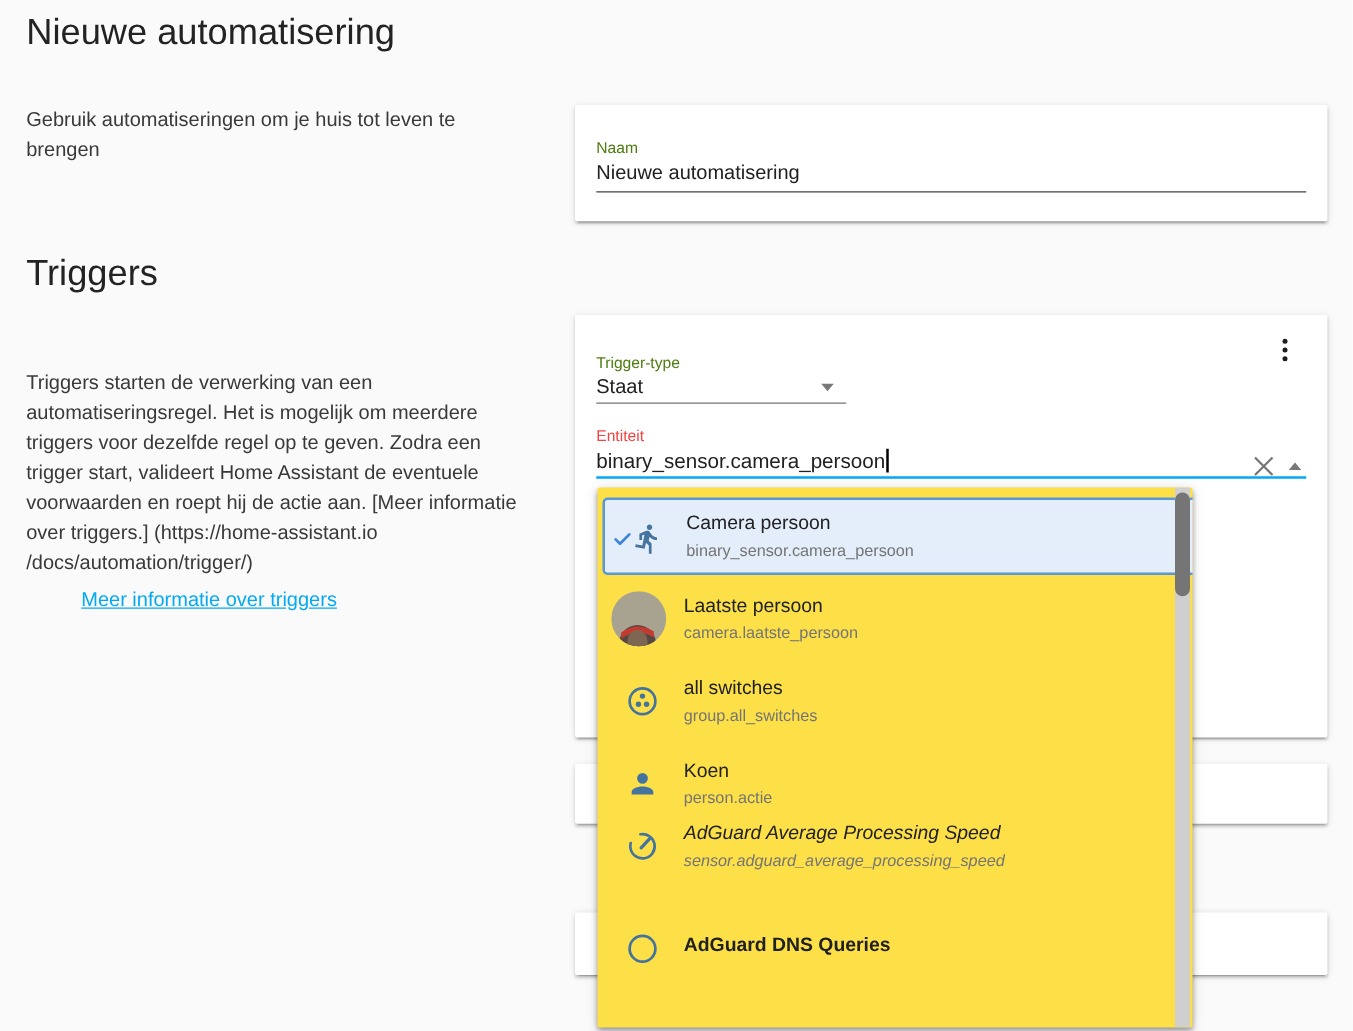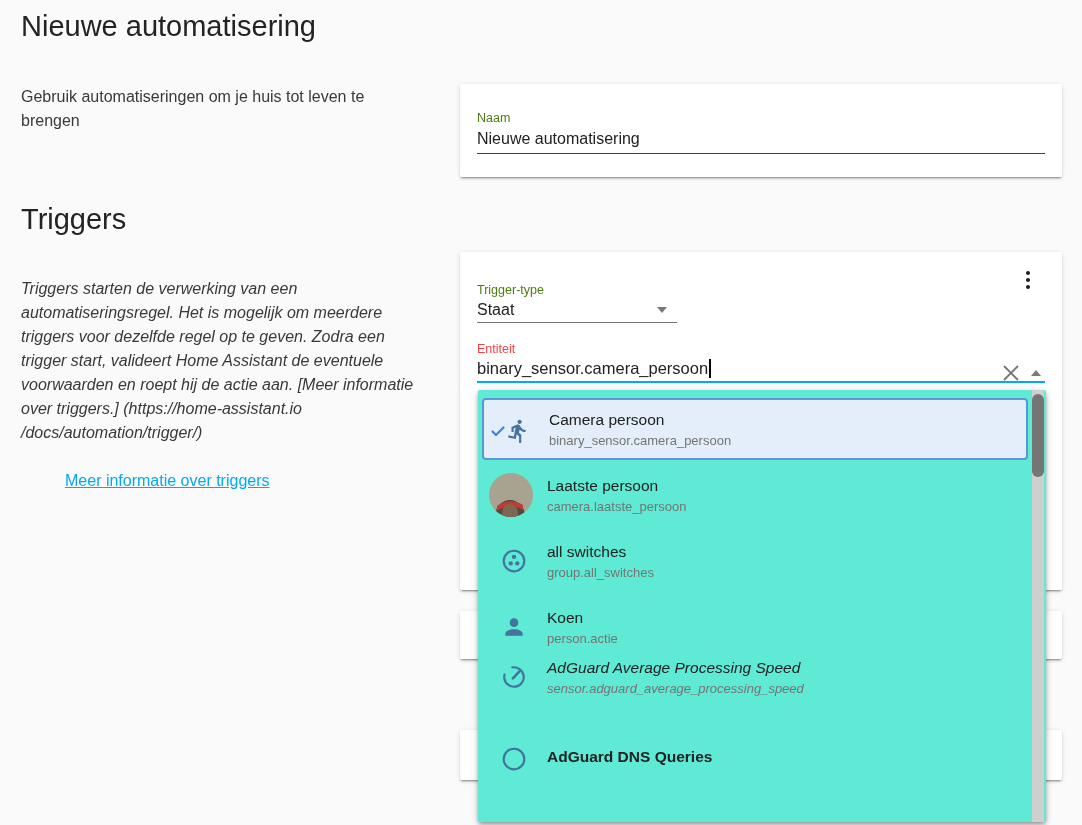--- a/index.html
+++ b/index.html
@@ -39,22 +39,22 @@
   .dots { position:absolute; right:22px; top:16px; width:24px; height:28px; cursor:pointer; }
   .dots i { position:absolute; left:10px; width:4px; height:4px; border-radius:50%; background:#1d1d1d; }
   .dots i:nth-child(1){ top:3px; } .dots i:nth-child(2){ top:10px; } .dots i:nth-child(3){ top:17px; }
 
   .clear-x { position:absolute; left:541px; top:111px; width:20px; height:20px; cursor:pointer; }
   .text-caret { display:inline-block; width:1.5px; height:19px; background:#000;
     vertical-align:-4px; margin-left:1px; }
 
   
   #entity-dropdown {
-    position:absolute; left:478px; top:390px; width:568px; height:432px;
-    background:#5eead4; border-radius:2px; overflow:hidden; z-index:10;
+    position:absolute; left:478px; top:390px; width:476px; height:432px;
+    background:#fde047; border-radius:2px; overflow:hidden; z-index:10;
     box-shadow:0 4px 5px 0 rgba(0,0,0,.14), 0 1px 10px 0 rgba(0,0,0,.12), 0 2px 4px -1px rgba(0,0,0,.3);
   }
   .dd-row { position:absolute; left:4px; width:546px; height:62px; cursor:pointer; }
   .dd-row:nth-of-type(1){ top:8px; }
   .dd-row:nth-of-type(2){ top:74px; }
   .dd-row:nth-of-type(3){ top:140px; }
   .dd-row:nth-of-type(4){ top:206px; }
   .dd-row:nth-of-type(5){ top:256px;font-style:italic; }
   .dd-row:nth-of-type(6){ top:338px;font-weight:bold; }
   .dd-row:nth-of-type(7){ top:404px; }
@@ -73,21 +73,21 @@
 </head>
 <body>
 
 <div class="screen">
 
   <div class="h-big" style="left:21px; top:10px;">Nieuwe automatisering</div>
   <div class="para" style="left:21px; top:85px;">Gebruik automatiseringen om je huis tot leven te
 brengen</div>
 
   <div class="h-big" style="left:21px; top:203px;">Triggers</div>
-  <div class="para" style="left:21px; top:277px;font-style:italic;">Triggers starten de verwerking van een
+  <div class="para" style="left:21px; top:295px;">Triggers starten de verwerking van een
 automatiseringsregel. Het is mogelijk om meerdere
 triggers voor dezelfde regel op te geven. Zodra een
 trigger start, valideert Home Assistant de eventuele
 voorwaarden en roept hij de actie aan. [Meer informatie
 over triggers.] (https://home-assistant.io
 /docs/automation/trigger/)</div>
   <a class="link" style="left:21px; top:472px;margin-left:44px;">Meer informatie over triggers</a>
 
 
   <div class="card" id="name-card">

